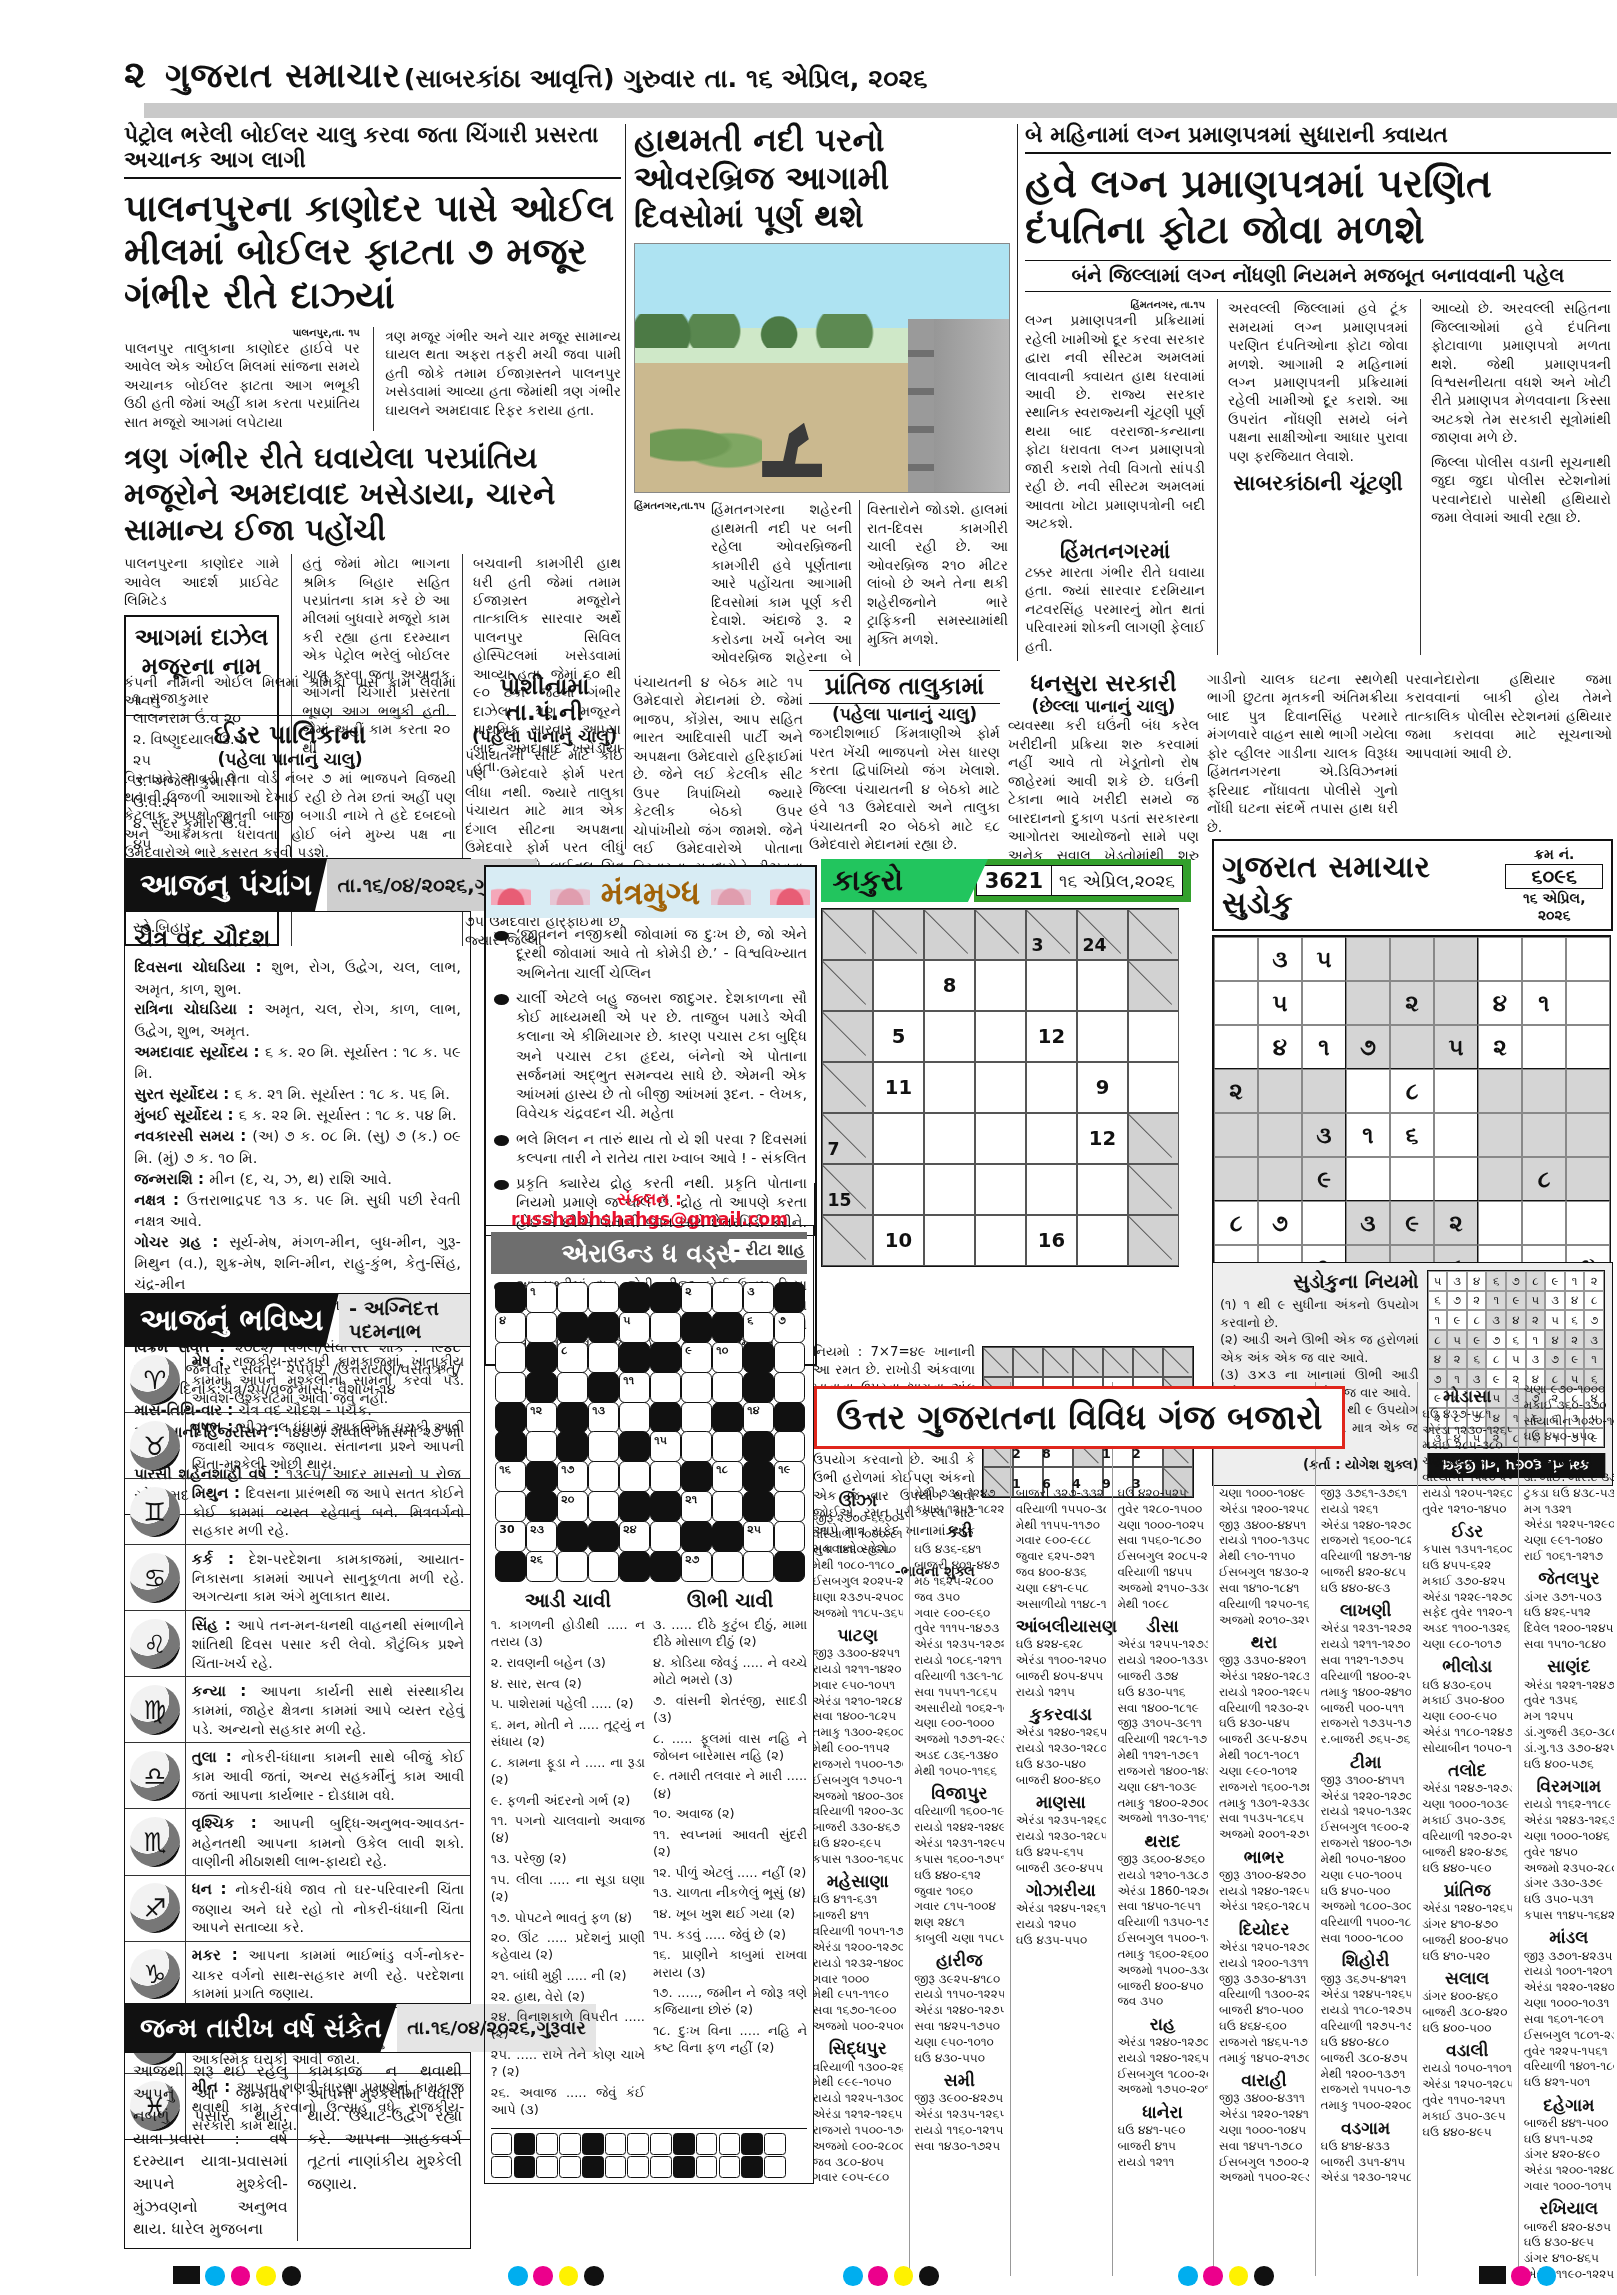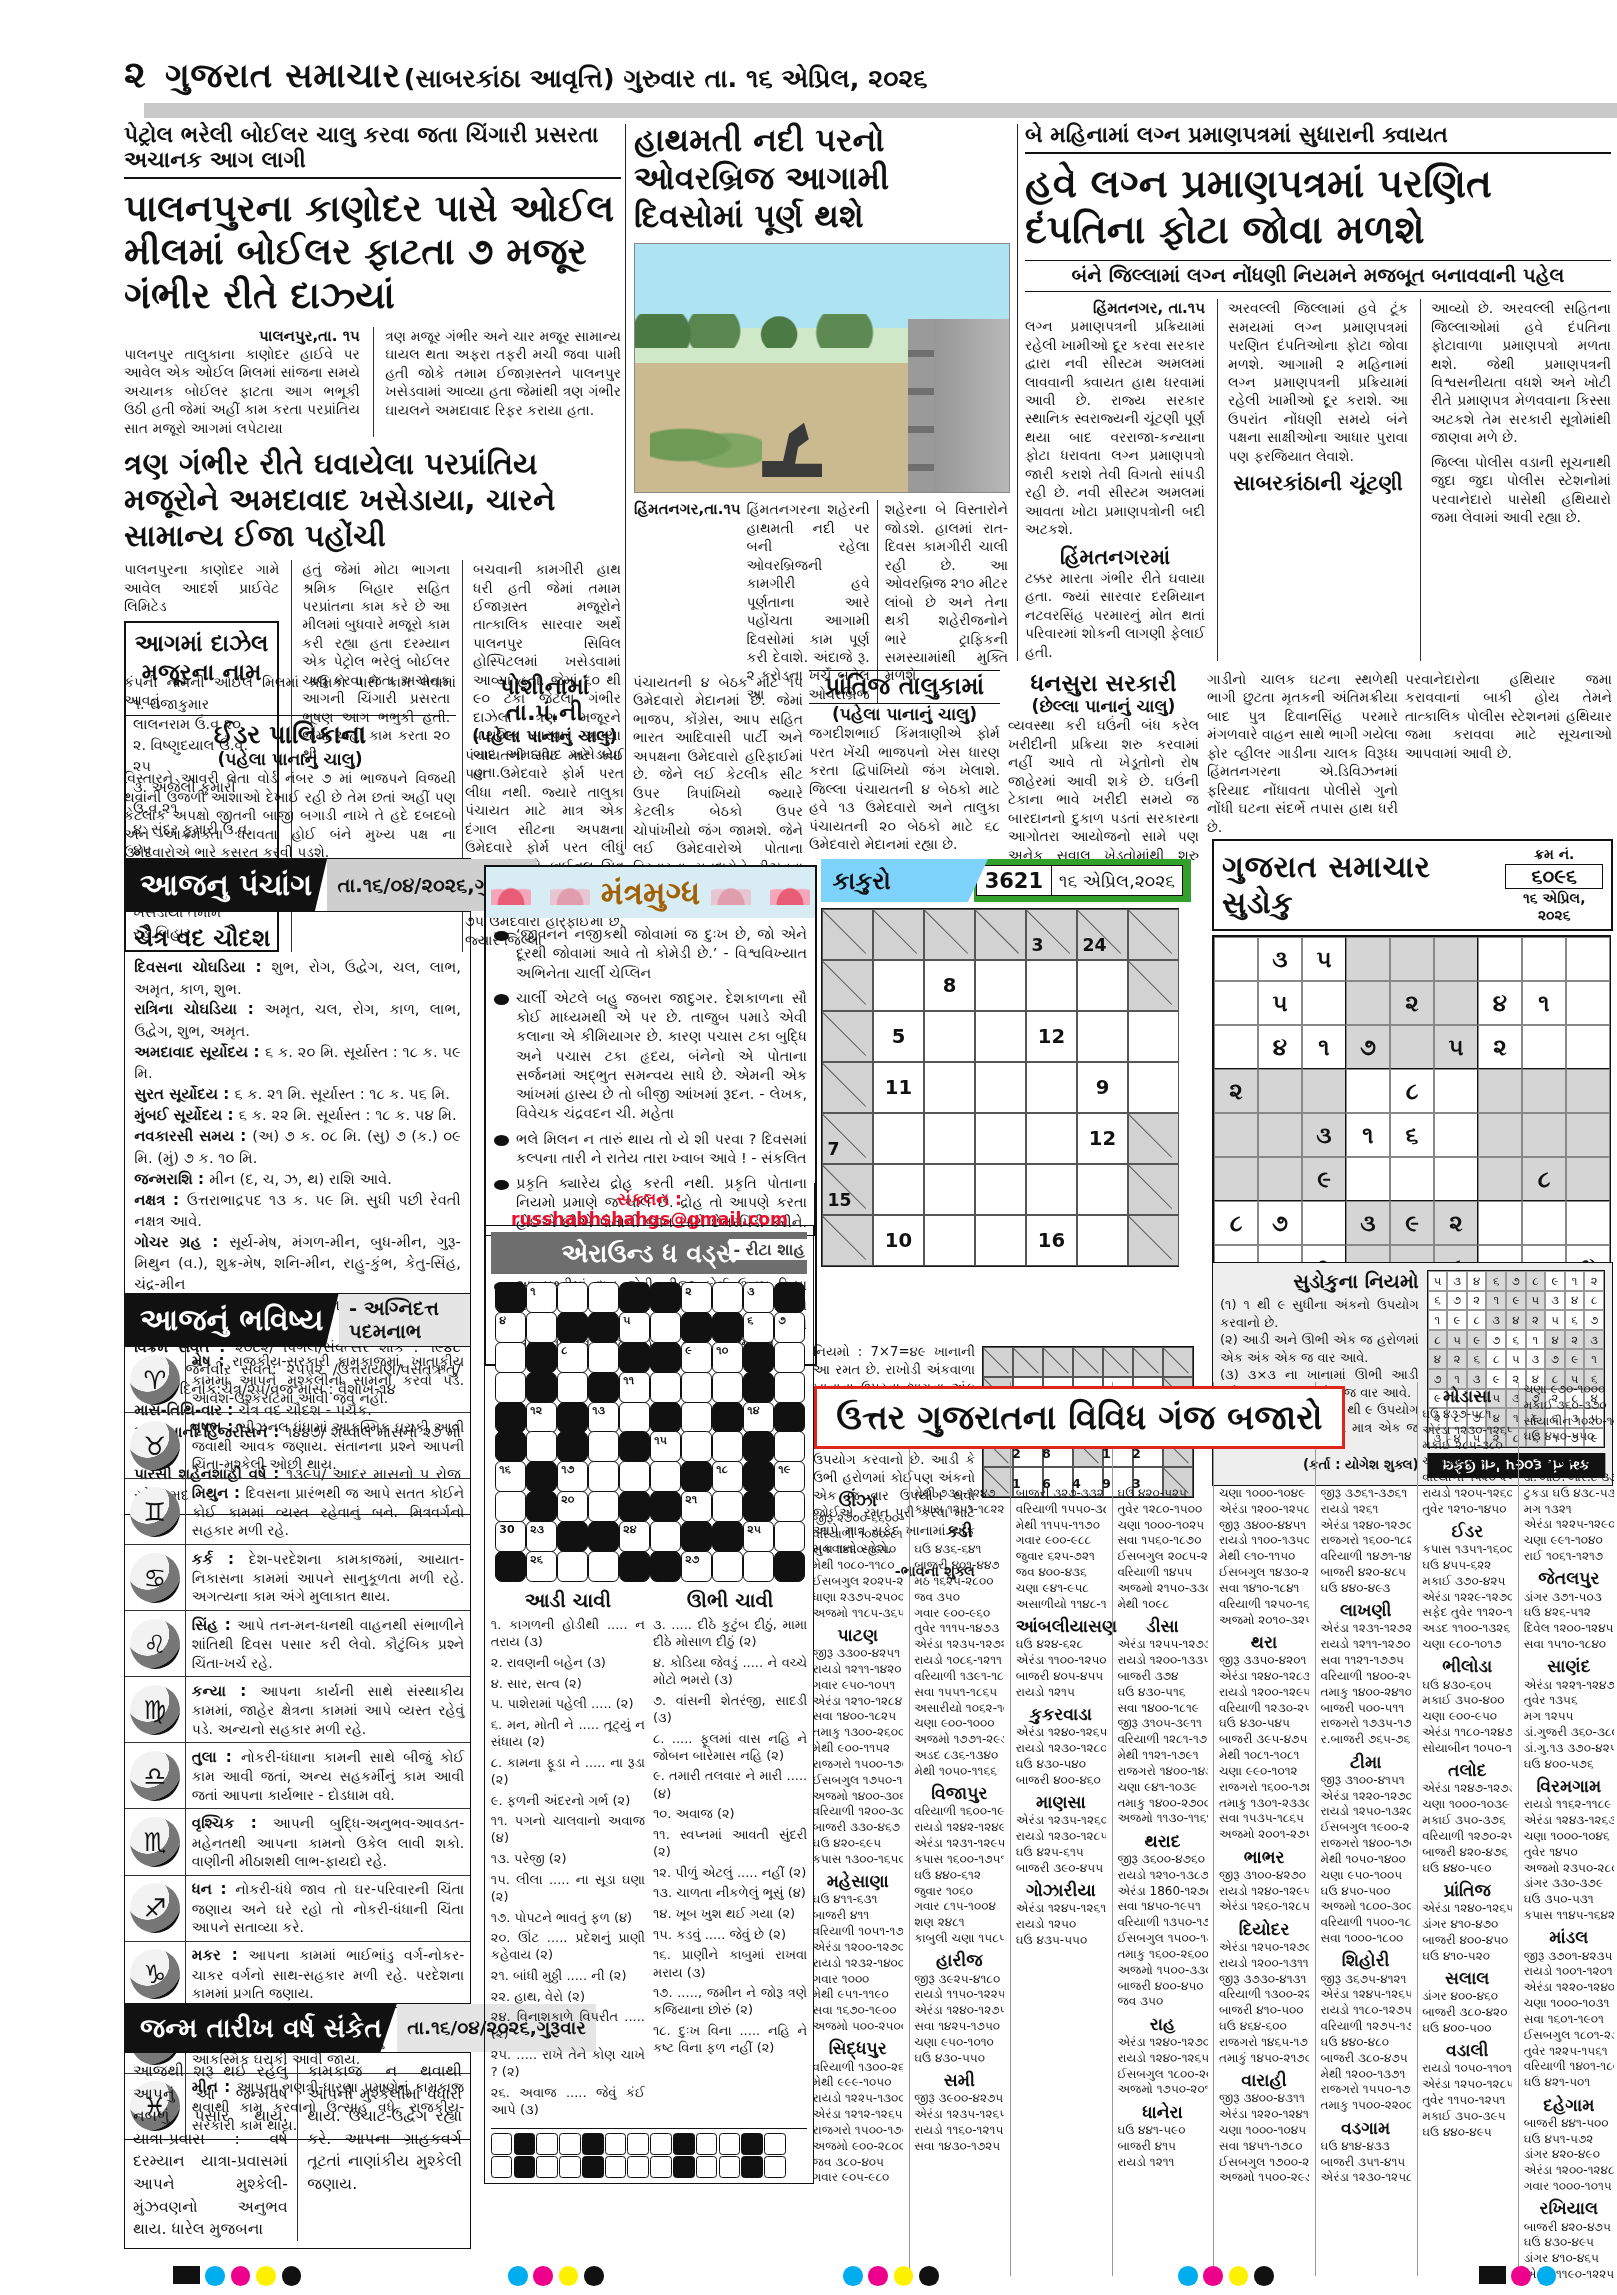--- a/index.html
+++ b/index.html
@@ -9,21 +9,21 @@
   
   #masthead{left:124px;top:53px;width:1386px;font-weight:bold;}
   #masthead .pg{font-size:37px;margin-right:16px;}
   #masthead .brand{font-size:34px;letter-spacing:0.6px;}
   #masthead .ed{font-size:25.4px;font-weight:bold;}
   #grayband{left:144px;top:103px;width:1473px;height:15px;background:#c9c9c9;}
   
   .kicker{font-weight:bold;font-size:22px;border-bottom:2.9px solid #111;padding-bottom:4.6px;}
   .headline{font-weight:bold;line-height:1.18;}
   .subhead{font-weight:bold;line-height:1.2;}
-  .dateline{font-weight:bold;font-size:15px;text-align:right;}
+  .dateline{font-weight:bold;font-size:10px;text-align:right;}
   .body{font-size:14px;line-height:1.32;text-align:justify;}
   .cols2{column-count:2;column-gap:15px;column-rule:0.9px solid #333;}
   .contlabel{font-weight:bold;text-align:center;font-size:17.3px;}
   .secthead{font-weight:bold;text-align:center;font-size:25.4px;line-height:1.15;}
   .vrule{position:absolute;width:1.2px;background:#222;}
   
   #namesbox{border:2.3px solid #111;padding:5.8px 7px;margin-top:5.8px;}
   #namesbox .t{font-weight:bold;font-size:23px;text-align:center;line-height:1.25;margin-bottom:7px;}
   #namesbox .itm{font-size:14.4px;line-height:1.45;}
   
@@ -51,21 +51,21 @@
   #mantra .hd .t{color:#a16207;font-weight:bold;font-size:32px;z-index:2;}
   .lotus{position:absolute;width:40px;height:25.4px;top:12.7px;background:radial-gradient(ellipse at 50% 100%,#e85d75 0 45%,transparent 50%),radial-gradient(ellipse at 20% 90%,#f4a7b9 0 40%,transparent 45%),radial-gradient(ellipse at 80% 90%,#f4a7b9 0 40%,transparent 45%);}
   #mantra .bd{padding:7px 8px 4.6px;}
   #mantra .bullet{display:flex;gap:7px;margin-bottom:5.8px;}
   #mantra .dot{flex:0 0 15px;height:10.4px;background:#111;border-radius:50%;margin-top:5.8px;}
   #mantra .bt{font-size:14.4px;line-height:1.34;text-align:justify;}
   #sankalan{left:484px;top:1183px;width:329px;border:1.7px solid #111;border-top:none;text-align:center;padding:5.8px 0;font-weight:bold;color:#e8112d;font-size:17.3px;}
   
   #kakuro{left:821px;top:859px;width:370px;}
   #kakuro .hd{display:flex;height:43px;}
-  #kakuro .hy{background:#7dd3fc;flex:0 0 42%;display:flex;align-items:center;padding-left:11.6px;font-weight:bold;font-size:24px;clip-path:polygon(0 0,100% 0,88% 100%,0 100%);}
+  #kakuro .hy{background:#22c55e;flex:0 0 42%;display:flex;align-items:center;padding-left:11.6px;font-weight:bold;font-size:29px;clip-path:polygon(0 0,100% 0,88% 100%,0 100%);}
   #kakuro .hg{background:#33a02c;flex:1;margin-left:-14px;display:flex;align-items:center;justify-content:flex-end;padding-right:8px;}
   #kakuro .numbox{background:#fff;border:1.2px solid #111;display:flex;align-items:center;font-size:17.3px;}
   #kakuro .numbox .n{font-weight:bold;font-size:21px;padding:2.3px 8px;border-right:1.2px solid #111;}
   #kakuro .numbox .d{padding:2.3px 7px;}
   .kgrid{display:grid;grid-template-columns:repeat(7,51px);margin-top:5.8px;border:1.7px solid #111;width:356px;}
   .kcell{width:51px;height:51px;border:0.6px solid #555;box-sizing:border-box;position:relative;font-size:17.3px;}
   .kcell.g{background:#d2d2d2;}
   .kcell.g::after{content:"";position:absolute;left:0;top:0;width:124%;height:1.2px;background:#555;transform-origin:0 0;transform:rotate(45deg);}
   .kcell .kn{position:absolute;left:4.6px;bottom:3.5px;font-weight:bold;}
   .kcell.w .kn{left:50%;top:50%;bottom:auto;transform:translate(-50%,-50%);font-size:19.6px;}

